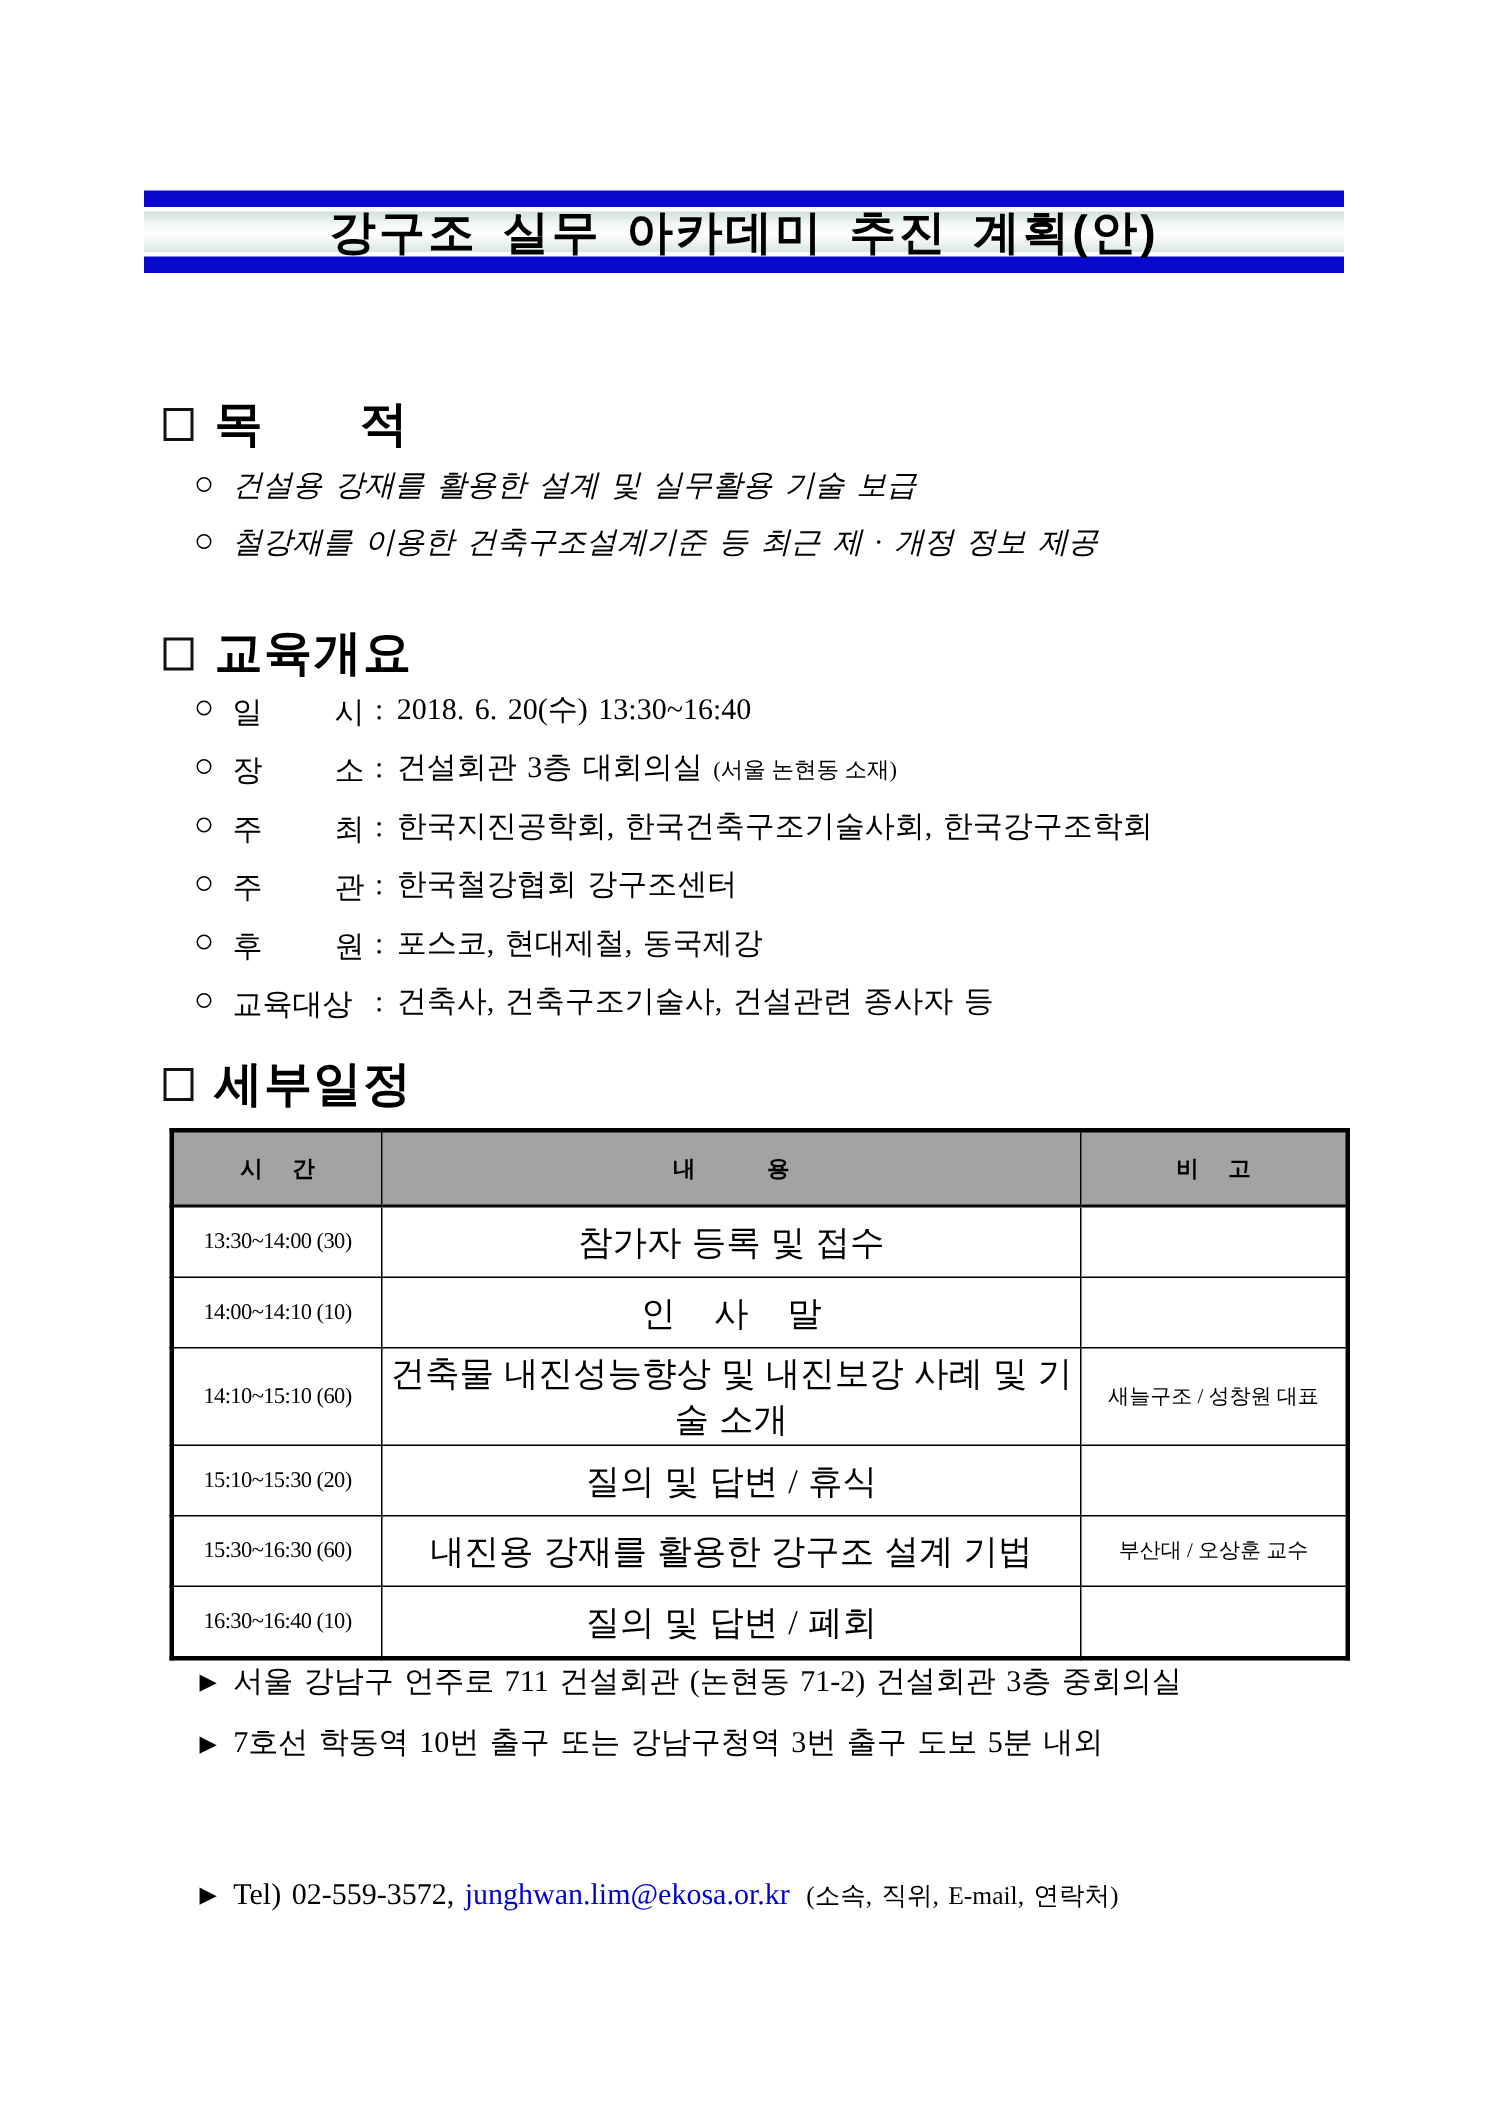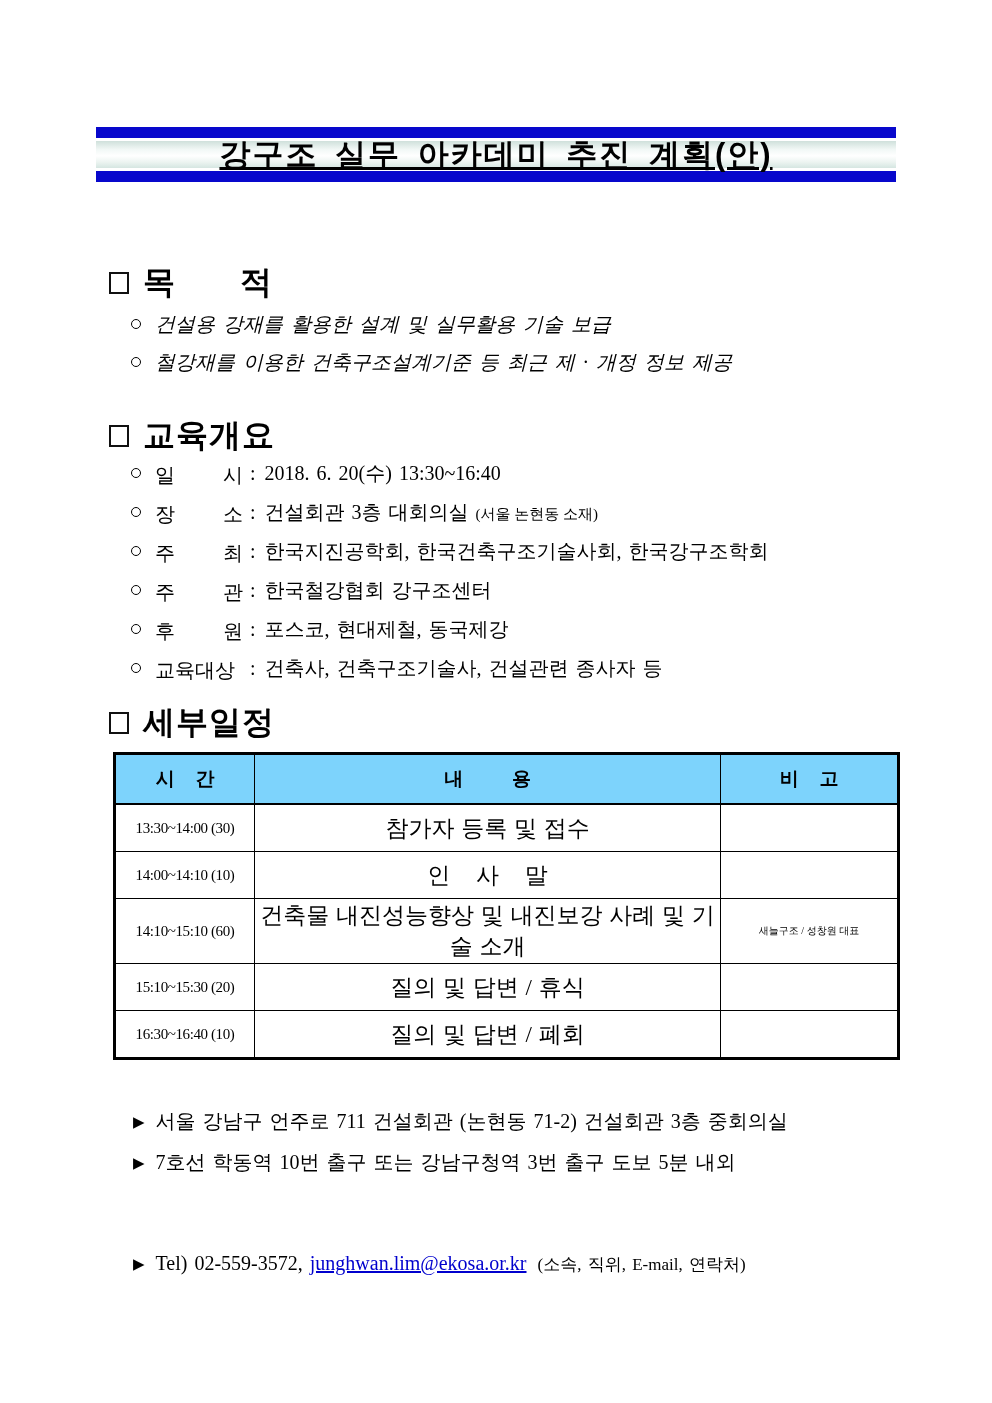--- a/index.html
+++ b/index.html
@@ -5,21 +5,21 @@
   html,body { margin:0; padding:0; background:#ffffff; }
   body { width:992px; height:1403px; font-family:"Liberation Serif","DejaVu Serif",serif; color:#000; }
   .page { position:relative; width:992px; height:1403px; background:#ffffff; overflow:hidden; }
 
   
   .banner { position:absolute; left:96px; top:127px; width:800px; }
   .banner-bar { height:11px; background:#0808cc; }
   .banner-mid {
     margin:3px 0; height:27px;
     background:linear-gradient(180deg,#cfe0db 0%,#f2f8f6 32%,#ffffff 55%,#ecf4f1 78%,#d5e6e1 100%);
-    display:flex; align-items:center; justify-content:center;text-decoration:underline;
+    display:flex; align-items:center; justify-content:center;
   }
   .banner-title {
     font-family:"Liberation Sans","DejaVu Sans",sans-serif;
     font-weight:bold; font-size:31px; letter-spacing:2px; word-spacing:6px;
   }
 
   
   .sec-heading { position:absolute; left:109px; display:flex; align-items:center; }
   .sq-icon { display:inline-block; width:16px; height:18px; border:2px solid #111; margin-right:14px; }
   .sec-title {
@@ -40,39 +40,39 @@
   .ov-colon { margin:0 9px 0 7px; }
   .ov-value { word-spacing:2px; }
   .ov-note { font-size:15px; margin-left:7px; }
 
   
   .sched-table { position:absolute; left:113px; top:752px; width:784px; border-collapse:collapse; border:3px solid #000; table-layout:fixed; }
   .sched-table col.c-time { width:140px; }
   .sched-table col.c-content { width:466px; }
   .sched-table col.c-remark { width:178px; }
   .sched-table th {
-    height:46px; background:#7dd3fc; border:1.6px solid #000; border-bottom:2px solid #000;
-    font-size:19px; font-weight:bold; text-align:center; vertical-align:middle;
+    height:46px; background:#a3a3a3; border:1.6px solid #000; border-bottom:2px solid #000;
+    font-size:15px; font-weight:bold; text-align:center; vertical-align:middle;
   }
   .sched-table td { height:44px; border:1.6px solid #000; text-align:center; vertical-align:middle; }
   .th-gap1 { word-spacing:16px; }
   .th-gap2 { word-spacing:44px; }
   .td-time { font-size:15px; letter-spacing:-0.4px; }
   .td-content { font-size:23px; word-spacing:1px; }
   .td-content .spread { word-spacing:20px; }
-  .td-remark { font-size:10px; }
+  .td-remark { font-size:14px; }
 
   
   .note-block { position:absolute; left:113px; }
   .note-title-line { font-size:20px; line-height:28px; word-spacing:3px; white-space:nowrap; }
   .marker { margin-right:10px; font-size:19px; }
   .note-small { font-size:17px; margin-left:4px; }
   .note-item { margin:12px 0 0 20px; font-size:20px; line-height:28px; word-spacing:2px; white-space:nowrap; }
   .arrow-icon { font-size:15px; margin-right:11px; vertical-align:1px; }
-  .email-link { color:#0000cd; text-decoration:underline; }
+  .email-link { color:#0000cd; }
 </style>
 </head>
 <body>
 
 <div class="page">
 
   <div class="banner">
     <div class="banner-bar"></div>
     <div class="banner-mid">
       <span class="banner-title">강구조 실무 아카데미 추진 계획(안)</span>
@@ -151,20 +151,25 @@
         <td class="td-time">14:10~15:10 (60)</td>
         <td class="td-content">건축물 내진성능향상 및 내진보강 사례 및 기술 소개</td>
         <td class="td-remark">새늘구조 / 성창원 대표</td>
       </tr>
       <tr>
         <td class="td-time">15:10~15:30 (20)</td>
         <td class="td-content">질의 및 답변 / 휴식</td>
         <td class="td-remark"></td>
       </tr>
       <tr>
+        <td class="td-time">15:30~16:30 (60)</td>
+        <td class="td-content">내진용 강재를 활용한 강구조 설계 기법</td>
+        <td class="td-remark">부산대 / 오상훈 교수</td>
+      </tr>
+      <tr>
         <td class="td-time">16:30~16:40 (10)</td>
         <td class="td-content">질의 및 답변 / 폐회</td>
         <td class="td-remark"></td>
       </tr>
     </tbody>
   </table>
 
   <div class="note-block" style="top:1095px;">
     <div class="note-item">
       <span class="arrow-icon">▶</span><span>서울 강남구 언주로 711 건설회관 (논현동 71-2) 건설회관 3층 중회의실</span>

